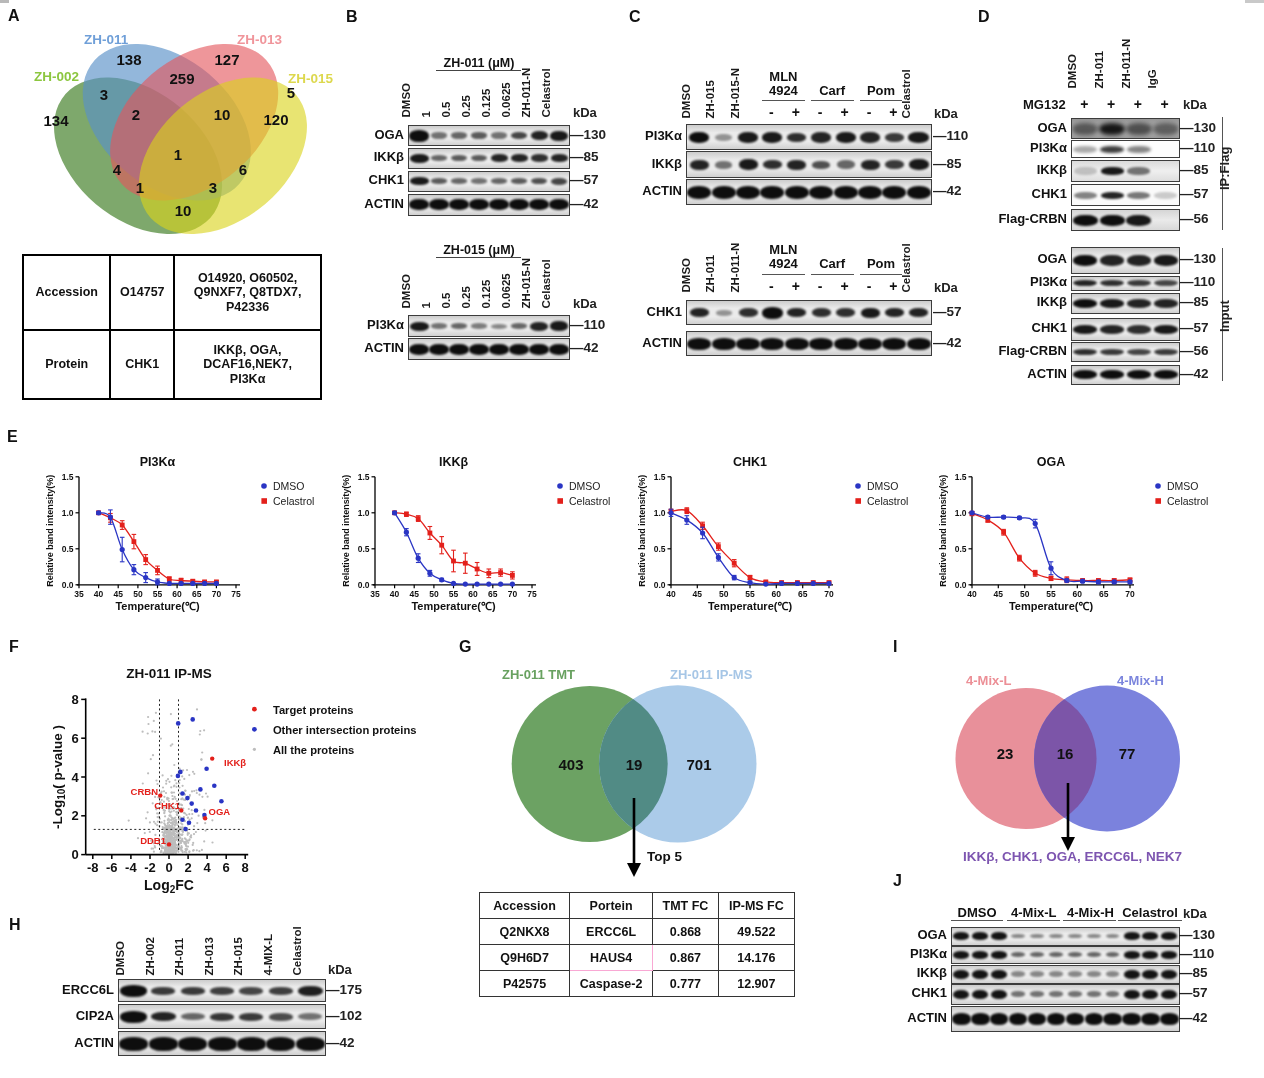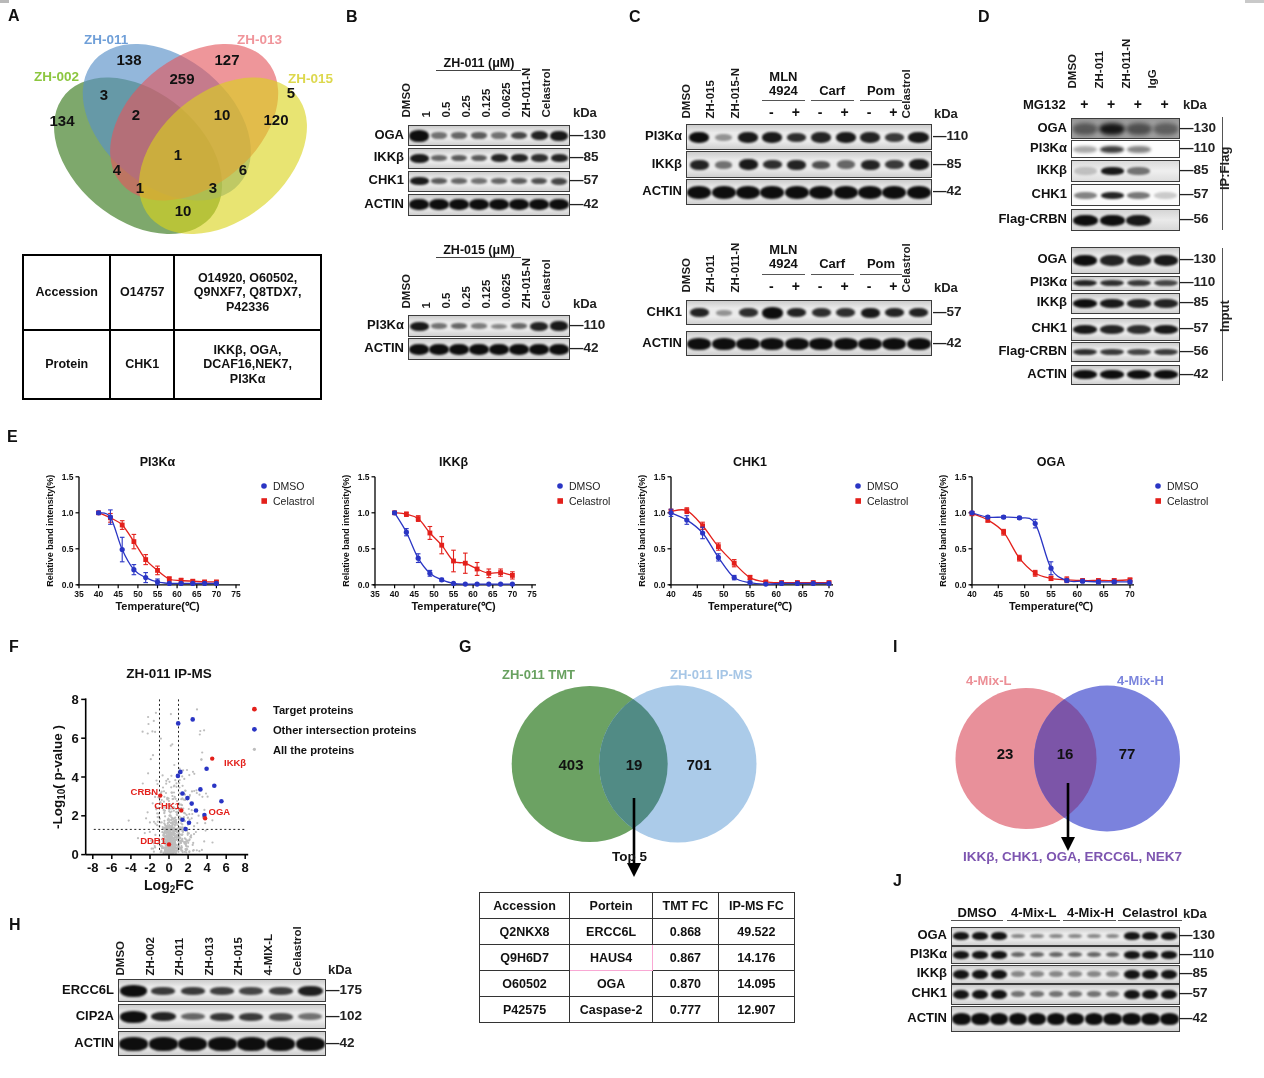--- a/index.html
+++ b/index.html
@@ -24,21 +24,21 @@
       <ellipse cx="0" cy="0" rx="34" ry="22.5" transform="translate(42.21 2.69) scale(2.738 2.916) translate(55.5 41.0) rotate(-35)" fill="#E4555C" fill-opacity="0.62"></ellipse>
       <ellipse cx="0" cy="0" rx="34" ry="22.5" transform="translate(42.21 2.69) scale(2.738 2.916) translate(66.0 52.5) rotate(-35)" fill="#DAD41C" fill-opacity="0.62"></ellipse>
     </svg>
 <div style="position:absolute;left:109px;top:51px;width:40px;text-align:center;font-size:15px;font-weight:700;color:#111;">138</div>
 <div style="position:absolute;left:207px;top:51px;width:40px;text-align:center;font-size:15px;font-weight:700;color:#111;">127</div>
 <div style="position:absolute;left:162px;top:70px;width:40px;text-align:center;font-size:15px;font-weight:700;color:#111;">259</div>
 <div style="position:absolute;left:84px;top:86px;width:40px;text-align:center;font-size:15px;font-weight:700;color:#111;">3</div>
 <div style="position:absolute;left:271px;top:84px;width:40px;text-align:center;font-size:15px;font-weight:700;color:#111;">5</div>
 <div style="position:absolute;left:116px;top:106px;width:40px;text-align:center;font-size:15px;font-weight:700;color:#111;">2</div>
 <div style="position:absolute;left:202px;top:106px;width:40px;text-align:center;font-size:15px;font-weight:700;color:#111;">10</div>
-<div style="position:absolute;left:42px;top:112px;width:40px;text-align:center;font-size:15px;font-weight:700;color:#111;">134</div>
+<div style="position:absolute;left:36px;top:112px;width:40px;text-align:center;font-size:15px;font-weight:700;color:#111;">134</div>
 <div style="position:absolute;left:256px;top:111px;width:40px;text-align:center;font-size:15px;font-weight:700;color:#111;">120</div>
 <div style="position:absolute;left:158px;top:146px;width:40px;text-align:center;font-size:15px;font-weight:700;color:#111;">1</div>
 <div style="position:absolute;left:97px;top:161px;width:40px;text-align:center;font-size:15px;font-weight:700;color:#111;">4</div>
 <div style="position:absolute;left:223px;top:161px;width:40px;text-align:center;font-size:15px;font-weight:700;color:#111;">6</div>
 <div style="position:absolute;left:120px;top:179px;width:40px;text-align:center;font-size:15px;font-weight:700;color:#111;">1</div>
 <div style="position:absolute;left:193px;top:179px;width:40px;text-align:center;font-size:15px;font-weight:700;color:#111;">3</div>
 <div style="position:absolute;left:163px;top:202px;width:40px;text-align:center;font-size:15px;font-weight:700;color:#111;">10</div>
 <div style="position:absolute;left:84.0px;top:32.0px;line-height:15.5px;white-space:nowrap;font-size:13.5px;font-weight:700;color:#6f9fd8;">ZH-011</div>
 <div style="position:absolute;left:237.0px;top:32.0px;line-height:15.5px;white-space:nowrap;font-size:13.5px;font-weight:700;color:#f0959b;">ZH-013</div>
 <div style="position:absolute;left:34.0px;top:69.0px;line-height:15.5px;white-space:nowrap;font-size:13.5px;font-weight:700;color:#8cc63f;">ZH-002</div>
@@ -1641,47 +1641,41 @@
     </svg>
 <div style="position:absolute;left:502.0px;top:667.0px;line-height:15px;white-space:nowrap;font-size:13px;font-weight:700;color:#68a160;">ZH-011 TMT</div>
 <div style="position:absolute;left:670.0px;top:667.0px;line-height:15px;white-space:nowrap;font-size:13px;font-weight:700;color:#a6c6e6;">ZH-011 IP-MS</div>
 <div style="position:absolute;left:546px;top:756px;width:50px;text-align:center;font-size:15px;font-weight:700;color:#111;">403</div>
 <div style="position:absolute;left:609px;top:756px;width:50px;text-align:center;font-size:15px;font-weight:700;color:#111;">19</div>
 <div style="position:absolute;left:674px;top:756px;width:50px;text-align:center;font-size:15px;font-weight:700;color:#111;">701</div>
 <svg style="position:absolute;left:624px;top:795px;" width="24" height="85" viewBox="0 0 24 85">
 <line x1="10" y1="3" x2="10" y2="72" stroke="#000" stroke-width="2.6"></line>
 <path d="M 3 68 L 17 68 L 10 82 Z" fill="#000"></path>
     </svg>
-<div style="position:absolute;left:612px;top:849.0px;line-height:15.5px;white-space:nowrap;font-size:13.5px;font-weight:700;color:#111;">Top 5</div>
+<div style="position:absolute;left:647px;top:849.0px;line-height:15.5px;white-space:nowrap;font-size:13.5px;font-weight:700;color:#111;">Top 5</div>
 <table style="position:absolute;left:479px;top:892px;width:316px;border:1.5px solid #333;
 font-size:12.5px;font-weight:700;color:#111;text-align:center;">
 <tbody>
         <tr style="height:26px;">
           <td style="border:1px solid #333;width:89px;">Accession</td>
 <td style="border:1px solid #333;width:82px;">Portein</td>
 <td style="border:1px solid #333;width:65px;">TMT FC</td>
 <td style="border:1px solid #333;width:76px;">IP-MS FC</td>
         </tr>
 <tr style="height:26px;">
           <td style="border:1px solid #333;">Q2NKX8</td>
           <td style="border:1px solid #333;">ERCC6L</td>
           <td style="border:1px solid #333;">0.868</td>
           <td style="border:1px solid #333;">49.522</td>
         </tr>
 <tr style="height:26px;">
           <td style="border:1px solid #333;">Q9H6D7</td>
           <td style="border:1px solid #f9a8d4;">HAUS4</td>
           <td style="border:1px solid #333;">0.867</td>
           <td style="border:1px solid #333;">14.176</td>
-        </tr>
-<tr style="height:26px;">
-          <td style="border:1px solid #333;">O60502</td>
-          <td style="border:1px solid #333;">OGA</td>
-          <td style="border:1px solid #333;">0.870</td>
-          <td style="border:1px solid #333;">14.095</td>
         </tr>
 <tr style="height:26px;">
           <td style="border:1px solid #333;">P42575</td>
           <td style="border:1px solid #333;">Caspase-2</td>
           <td style="border:1px solid #333;">0.777</td>
           <td style="border:1px solid #333;">12.907</td>
         </tr>
 </tbody>
     </table>
 <div style="position:absolute;left:126.4px;top:962.5px;height:12.5px;line-height:12.5px;white-space:nowrap;transform-origin:0 100%;transform:rotate(-90deg);font-size:11.5px;font-weight:700;color:#1a1a1a;">DMSO</div>

